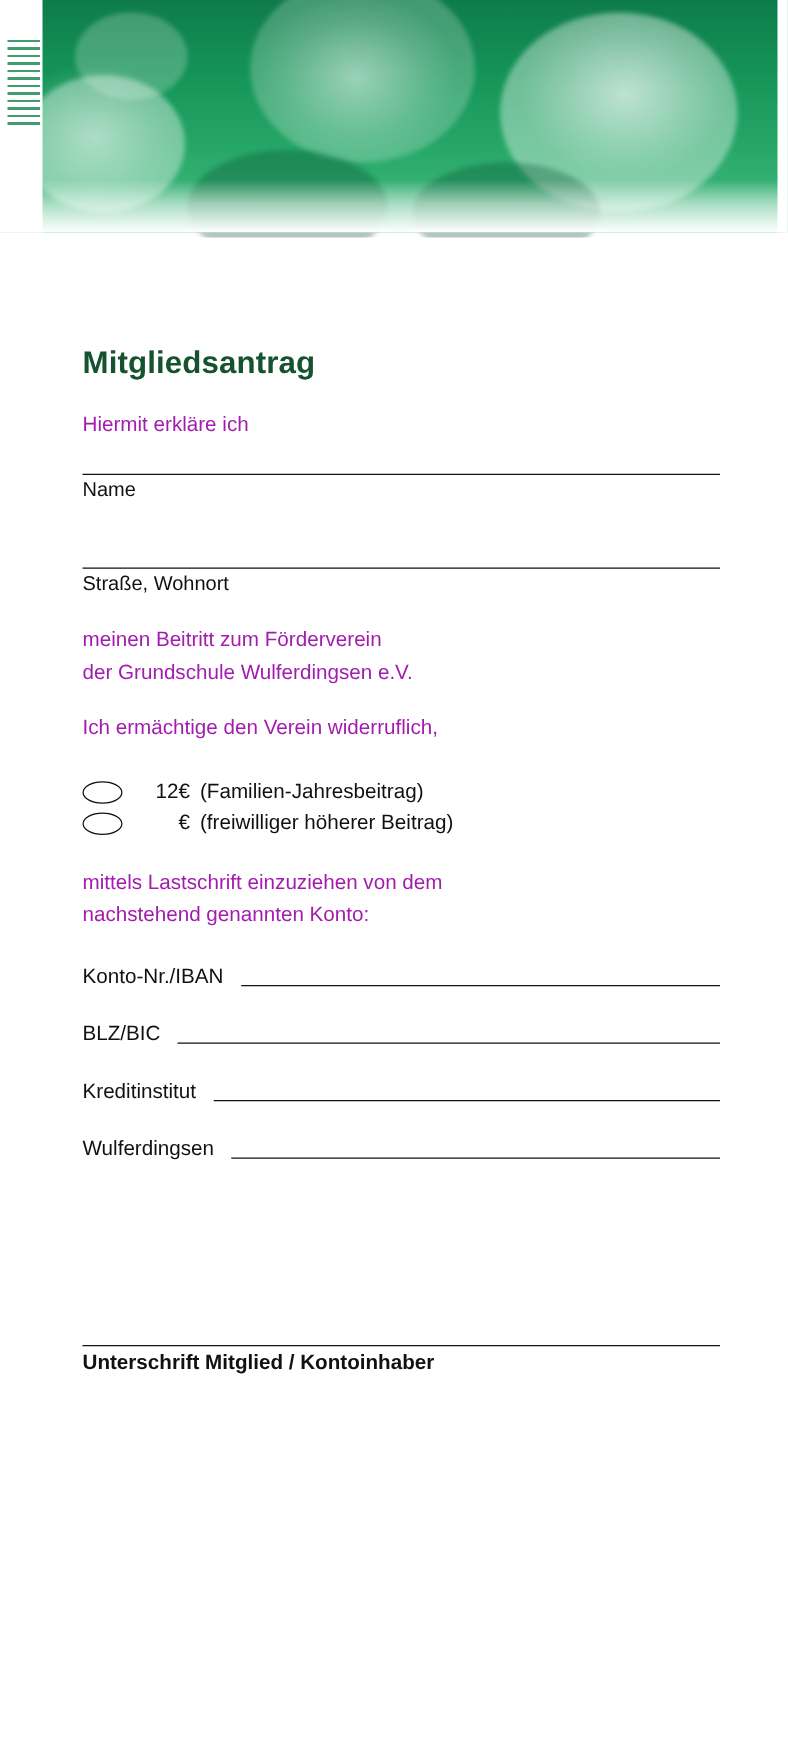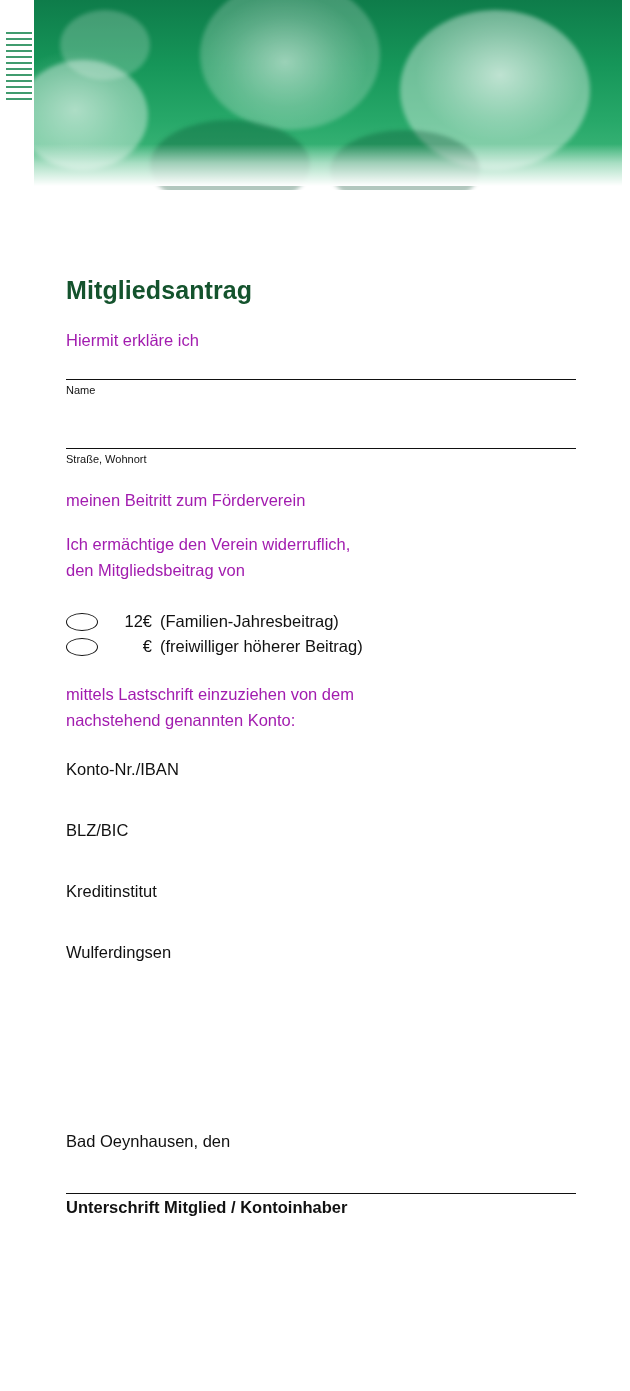--- a/index.html
+++ b/index.html
@@ -118,31 +118,30 @@
   
   .field-block {
     margin-top: 26px;
   }
   .rule-full {
     border-bottom: 1.3px solid #111111;
     height: 0;
     width: 510px;
   }
   .field-caption {
-    font-size: 11px;
+    font-size: 16px;
     padding-top: 4px;
   }
 
   
   .inline-field {
     display: flex;
-    align-items: flex-start;
+    align-items: center;
     margin-top: 26px;
     width: 510px;
-    flex-direction: column;
   }
   .inline-label {
     font-size: 16.5px;
     white-space: nowrap;
     line-height: 20px;
   }
   .inline-rule {
     flex: 1 1 auto;
     border-bottom: 1.3px solid #111111;
     margin-left: 14px;
@@ -214,24 +213,24 @@
       <div class="field-caption">Name</div>
     </div>
 
     <div class="field-block" style="margin-top:52px;">
       <div class="rule-full"></div>
       <div class="field-caption">Straße, Wohnort</div>
     </div>
 
     <div class="spacer-22"></div>
     <p class="line">meinen Beitritt zum Förderverein</p>
+    <p class="line">der Grundschule Wulferdingsen e.V.</p>
 
     <div class="spacer-18"></div>
     <p class="line">Ich ermächtige den Verein widerruflich,</p>
-    <p class="line">den Mitgliedsbeitrag von</p>
 
     <div class="options">
       <div class="opt-row">
         <span class="oval"></span>
         <span class="opt-amount">12€</span>
         <span class="opt-text">(Familien-Jahresbeitrag)</span>
       </div>
       <div class="opt-row">
         <span class="oval"></span>
         <span class="opt-amount">€</span>
@@ -255,24 +254,20 @@
       <span class="inline-label">Kreditinstitut</span>
       <span class="inline-rule"></span>
     </div>
     <div class="inline-field">
       <span class="inline-label">Wulferdingsen</span>
       <span class="inline-rule"></span>
     </div>
 
     <div class="bottom-gap"></div>
 
-    <div class="inline-field" style="margin-top:34px;">
-      <span class="inline-label">Bad Oeynhausen, den</span>
-      <span class="inline-rule"></span>
-    </div>
 
     <div class="field-block" style="margin-top:27px;font-weight:bold;">
       <div class="rule-full"></div>
       <div class="sig-caption">Unterschrift Mitglied / Kontoinhaber</div>
     </div>
 
   </div>
 </div>
 
 </body></html>

